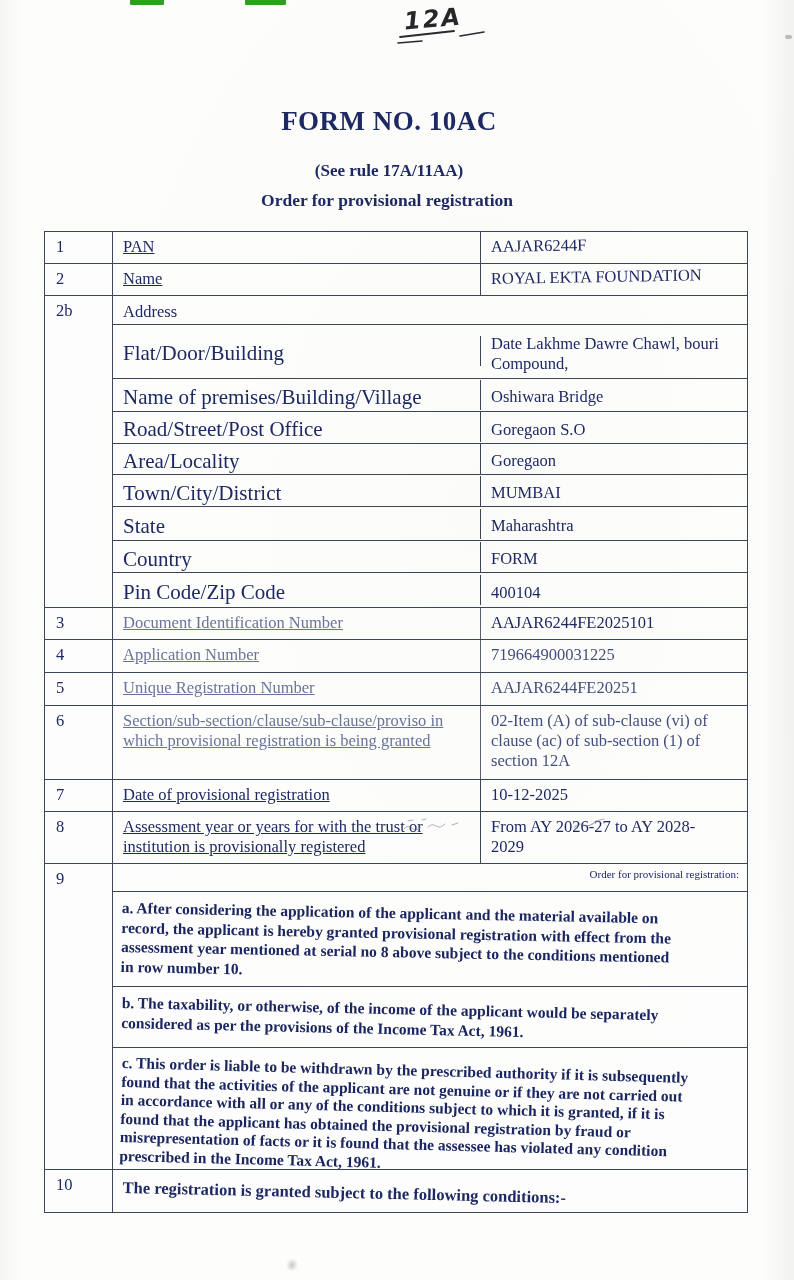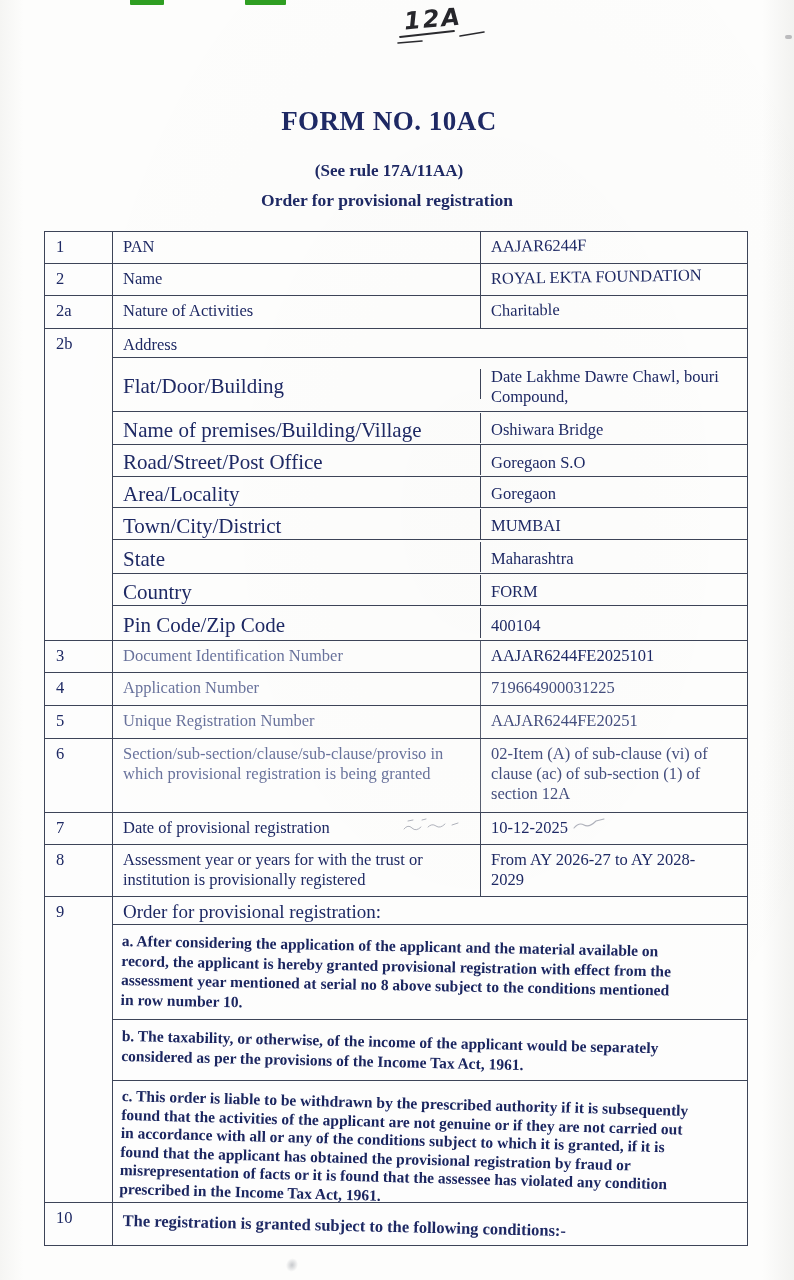--- a/index.html
+++ b/index.html
@@ -24,36 +24,36 @@
 
   .title{left:0;top:106px;width:794px;text-align:center;font-size:27px;font-weight:bold;letter-spacing:.5px;transform:translateX(-8px);}
   .rule-line{left:0;top:161px;width:794px;text-align:center;font-size:17px;font-weight:bold;transform:translateX(-8px);}
   .subtitle{left:0;top:190px;width:794px;text-align:center;font-size:17.5px;font-weight:bold;transform:translateX(-10px);}
 
   .tbl{position:absolute;left:44px;top:231px;width:704px;border:1.6px solid #3d4458;box-sizing:border-box;background:rgba(255,255,255,.25);}
   .tr{display:flex;border-bottom:1.5px solid #3d4458;box-sizing:border-box;}
   .tr.last{border-bottom:none;}
   .td{box-sizing:border-box;font-size:16.5px;}
   .num{flex:0 0 68px;border-right:1.5px solid #3d4458;padding:5px 0 0 11px;}
-  .lbl{flex:0 0 368px;border-right:1.5px solid #3d4458;padding:5px 8px 0 10px;}
+  .lbl{flex:0 0 368px;border-right:1.5px solid #3d4458;padding:5px 8px 0 10px;text-decoration:underline;}
   .val{flex:1 1 auto;padding:5px 8px 0 10px;}
   .span2{flex:1 1 auto;padding:5px 8px 0 10px;}
 
   .subcol{flex:1 1 auto;display:flex;flex-direction:column;}
   .subrow{display:flex;border-bottom:1.5px solid #3d4458;box-sizing:border-box;align-items:center;}
   .subrow.last{border-bottom:none;}
   .a-lbl{flex:0 0 368px;border-right:1.5px solid #3d4458;padding:5px 8px 0 10px;box-sizing:border-box;font-size:21px;}
   .a-val{flex:1 1 auto;padding:5px 8px 0 10px;box-sizing:border-box;font-size:16.5px;}
 
   .tight{display:inline-block;max-width:232px;}
   .tilt-up{display:inline-block;transform:rotate(-1deg);transform-origin:0 60%;}
   .faded{color:#4f5a8b;opacity:.85;filter:blur(0.3px);}
   .semi-faded{color:#343f73;opacity:.92;}
 
-  .order-label{height:28px;border-bottom:1.5px solid #3d4458;padding:4px 8px 0 10px;box-sizing:border-box;font-size:19px;}
+  .order-label{height:28px;border-bottom:1.5px solid #3d4458;padding:4px 8px 0 10px;box-sizing:border-box;font-size:11px;text-align:right;}
   .para{border-bottom:1.5px solid #3d4458;box-sizing:border-box;padding:6px 4px 0 9px;font-weight:bold;font-size:15.5px;color:#1b2660;}
   .para.last{border-bottom:none;}
   .para .pline{white-space:nowrap;line-height:1.27;}
   .rot-a{transform:rotate(1.1deg);transform-origin:0 0;}
   .rot-b{transform:rotate(1.3deg);transform-origin:0 0;}
   .rot-c{transform:rotate(1.5deg);transform-origin:0 0;}
   .pc .pline{line-height:1.2;}
   .cond-text{font-weight:bold;font-size:16.5px;transform:rotate(1.3deg);transform-origin:0 0;display:inline-block;padding-top:3px;}
 
   .scribble{position:absolute;opacity:.55;}
@@ -87,25 +87,20 @@
       <div class="td lbl">PAN</div>
       <div class="td val"><span class="tilt-up">AAJAR6244F</span></div>
     </div>
 
     <div class="tr" style="height:32px">
       <div class="td num">2</div>
       <div class="td lbl">Name</div>
       <div class="td val"><span class="tilt-up">ROYAL EKTA FOUNDATION</span></div>
     </div>
 
-    <div class="tr" style="height:33px">
-      <div class="td num">2a</div>
-      <div class="td lbl">Nature of Activities</div>
-      <div class="td val"><span class="tilt-up">Charitable</span></div>
-    </div>
 
     <div class="tr" style="height:312px">
       <div class="td num">2b</div>
       <div class="subcol">
         <div class="subrow" style="height:29px">
           <div class="td span2" style="padding-top:4px">Address</div>
         </div>
         <div class="subrow" style="height:54px">
           <div class="a-lbl">Flat/Door/Building</div>
           <div class="a-val"><span class="tight">Date Lakhme Dawre Chawl, bouri Compound,</span></div>

